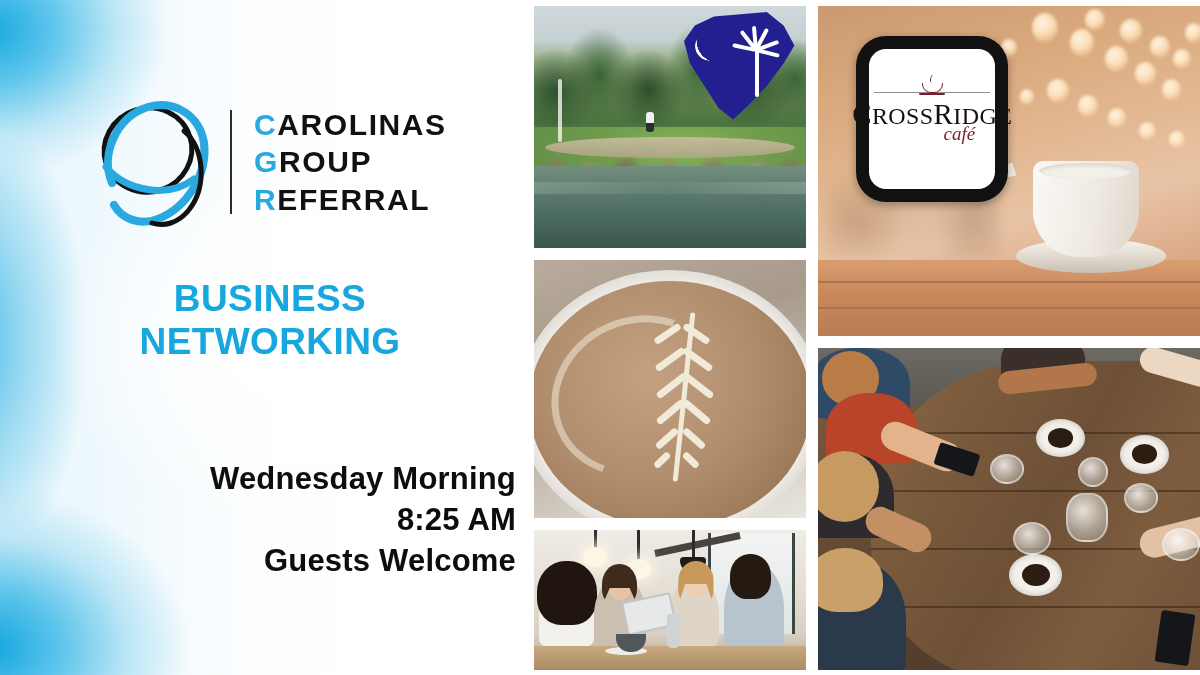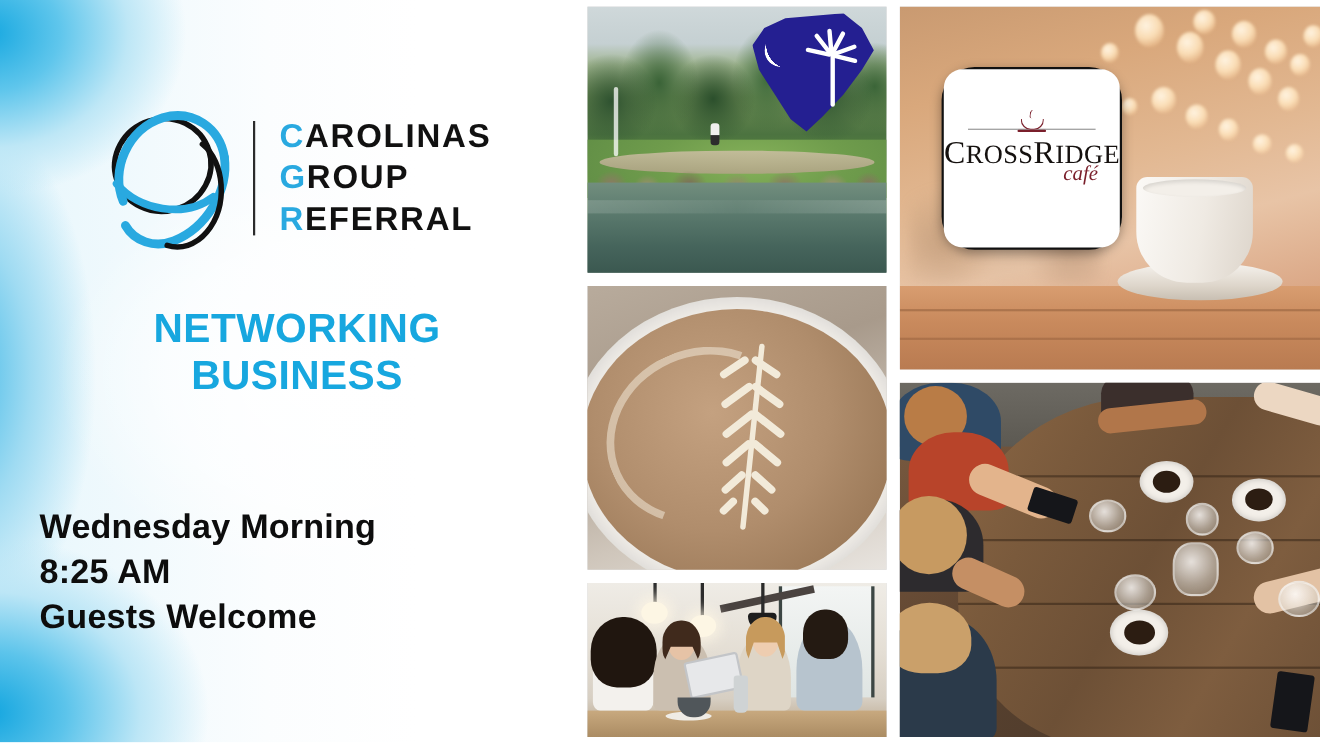--- a/index.html
+++ b/index.html
@@ -32,21 +32,21 @@
   .logo-line{font-weight:bold;font-size:30px;letter-spacing:1.6px;line-height:1.24;color:#111111;white-space:nowrap;}
   .logo-line .cap{color:#29A9E0;}
   
   .headline{
     position:absolute;left:40px;top:278px;width:460px;text-align:center;
     color:#17A7DF;font-weight:bold;font-size:37px;line-height:1.16;letter-spacing:0.4px;
   }
   .headline div{white-space:nowrap;}
   
   .details{
-    position:absolute;left:36px;top:458px;width:460px;text-align:left;
+    position:absolute;left:56px;top:458px;width:460px;text-align:right;
     color:#0d0d0d;font-weight:bold;font-size:31px;line-height:1.33;letter-spacing:0.2px;
   }
   
   .grid{position:absolute;left:534px;top:6px;width:666px;height:664px;}
   .col-left{position:absolute;left:0;top:0;width:272px;height:664px;}
   .col-right{position:absolute;left:284px;top:0;width:382px;height:664px;}
   .ph{position:absolute;overflow:hidden;background:#d8d8d8;}
   
   .p-park   {left:0;  top:0;   width:272px;height:242px;}
   .p-latte  {left:0;  top:254px;width:272px;height:258px;}
@@ -142,21 +142,21 @@
     border-radius:10px 10px 46px 46px;}
   .cf-cup::before{content:"";position:absolute;left:6px;top:2px;width:94px;height:16px;border-radius:50%;background:#f3efe9;box-shadow:inset 0 2px 4px rgba(0,0,0,.12);}
   .cf-handle{position:absolute;right:calc(16% + 96px);bottom:48%;width:44px;height:52px;border:13px solid #f2ede6;border-radius:50%;border-right-color:transparent;border-top-color:transparent;transform:rotate(28deg);}
   .cf-blurfg{position:absolute;left:2%;bottom:23%;width:46%;height:30%;
     background:radial-gradient(ellipse 40% 70% at 18% 60%, rgba(176,140,108,.55) 0%, rgba(176,140,108,0) 72%),
                radial-gradient(ellipse 38% 75% at 52% 55%, rgba(214,186,160,.5) 0%, rgba(214,186,160,0) 72%),
                radial-gradient(ellipse 34% 70% at 84% 62%, rgba(160,124,96,.45) 0%, rgba(160,124,96,0) 72%);
     filter:blur(5px);}
 
   
-  .cr-badge{position:absolute;left:10%;top:9%;width:164px;height:166px;background:#111111;border-radius:30px;padding:2px;box-sizing:border-box;box-shadow:0 3px 10px rgba(0,0,0,.35);margin-top:25px;}
+  .cr-badge{position:absolute;left:10%;top:9%;width:152px;height:166px;background:#111111;border-radius:30px;padding:13px;box-sizing:border-box;box-shadow:0 3px 10px rgba(0,0,0,.35);}
   .cr-inner{width:100%;height:100%;background:#ffffff;border-radius:17px;display:flex;flex-direction:column;align-items:center;justify-content:center;}
   .cr-rule{position:relative;width:116px;height:1px;background:#8f8f8f;margin-bottom:2px;}
   .cr-cupicon{position:absolute;left:50%;top:-15px;transform:translateX(-50%);width:26px;height:17px;}
   .cr-cupbody{position:absolute;left:3px;top:6px;width:19px;height:9px;border:1.6px solid #7a1f2b;border-top:none;border-radius:0 0 9px 9px;background:#fff;}
   .cr-cupsaucer{position:absolute;left:0;bottom:-1px;width:26px;height:2px;background:#7a1f2b;border-radius:2px;}
   .cr-steam{position:absolute;left:11px;top:-2px;width:5px;height:8px;border-left:1.6px solid #7a1f2b;border-radius:50%;transform:rotate(12deg);}
   .cr-name{font-family:"Liberation Serif", serif;font-size:24px;letter-spacing:.4px;color:#15110f;line-height:1;margin-top:5px;}
   .cr-name b{font-size:29px;font-weight:normal;}
   .cr-cafe{font-family:"Liberation Serif", serif;font-style:italic;font-size:19px;color:#7a1f2b;align-self:flex-end;margin-right:20px;margin-top:-6px;}
 
@@ -194,22 +194,22 @@
     </div>
     <div class="logo-divider"></div>
     <div class="logo-words">
       <div class="logo-line"><span class="cap">C</span><span>AROLINAS</span></div>
       <div class="logo-line"><span class="cap">G</span><span>ROUP</span></div>
       <div class="logo-line"><span class="cap">R</span><span>EFERRAL</span></div>
     </div>
   </div>
 
   <div class="headline">
+    <div>BUSINESS</div>
     <div>NETWORKING</div>
-    <div>BUSINESS</div>
   </div>
 
   <div class="details">
     <div>Wednesday Morning</div>
     <div>8:25 AM</div>
     <div>Guests Welcome</div>
   </div>
 
   <div class="grid">
 

